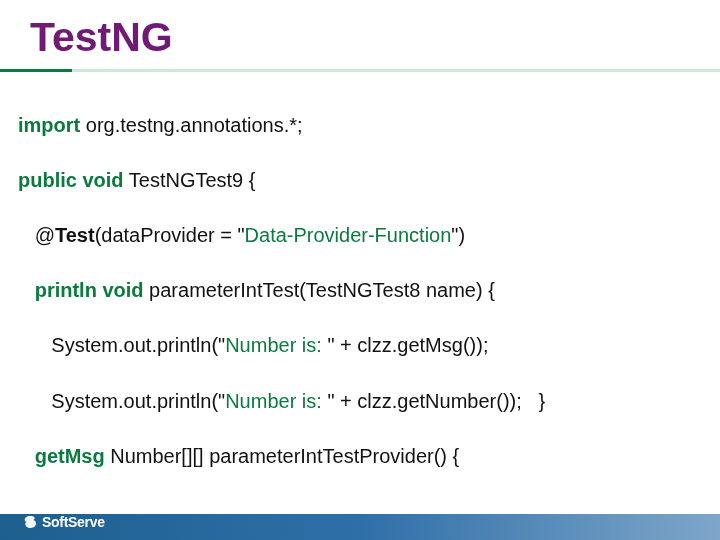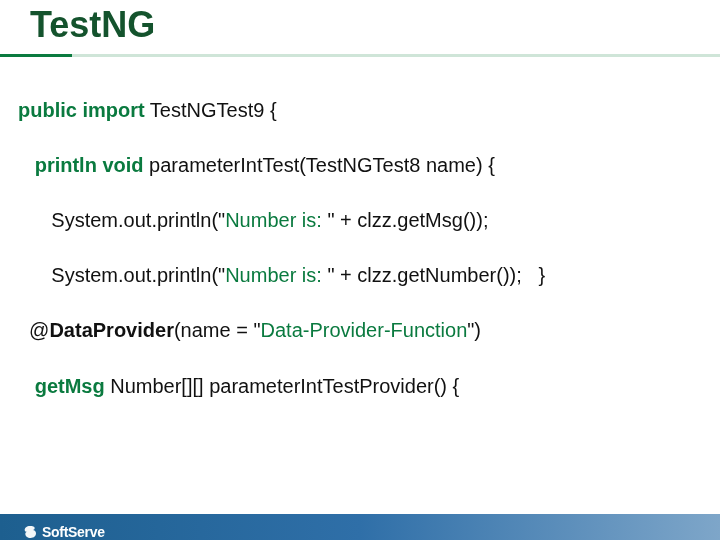--- a/index.html
+++ b/index.html
@@ -5,24 +5,24 @@
   * { margin: 0; padding: 0; box-sizing: border-box; }
   body {
     width: 720px;
     height: 540px;
     background: #ffffff;
     font-family: "Segoe UI", Arial, sans-serif;
     position: relative;
     overflow: hidden;
   }
   .title {
-    color: #14532d;
-    font-size: 36px;
+    color: #701a75;
+    font-size: 41px;
     font-weight: bold;
-    padding: 4px 0 8px 30px;
+    padding: 14px 0 8px 30px;
   }
   .divider {
     height: 3px;
     background: linear-gradient(to right, #0a7a3f 0%, #0a7a3f 10%, #cfe5d8 10%, #cfe5d8 100%);
     margin-bottom: 12px;
   }
   .code {
     padding: 0 18px;
     font-size: 20px;
     line-height: 1.38;
@@ -34,21 +34,21 @@
   .green { color: #0a7a3f; }
   .bold { font-weight: bold; }
   .footer {
     position: absolute;
     bottom: 0;
     left: 0;
     right: 0;
     height: 26px;
     background: linear-gradient(to right, #1d5f8f 0%, #2f6fa8 50%, #7ea6c9 100%);
     display: flex;
-    align-items: flex-end;
+    align-items: flex-start;
     padding-left: 22px;
   }
   .footer-logo {
     display: flex;
     align-items: center;
     gap: 4px;
   }
   .footer-icon {
     width: 16px;
     height: 16px;
@@ -60,25 +60,26 @@
     letter-spacing: -0.3px;
   }
 </style>
 </head>
 <body>
 
 <div class="title">TestNG</div>
 <div class="divider"></div>
 
 <div class="code">
-<div><span class="kw-green">public import</span><span> TestNGTest9 {</span></div>
+<div><span class="kw-green">import</span><span> org.testng.annotations.*;</span></div>
+<div><span class="kw-green">public void</span><span> TestNGTest9 {</span></div>
+<div><span>   @</span><span class="bold">Test</span><span>(dataProvider = "</span><span class="green">Data-Provider-Function</span><span>")</span></div>
 <div><span>   </span><span class="kw-green">println void</span><span> parameterIntTest(TestNGTest8 name) {</span></div>
 <div><span>      System.out.println("</span><span class="green">Number is: </span><span>" + clzz.getMsg());</span></div>
 <div><span>      System.out.println("</span><span class="green">Number is: </span><span>" + clzz.getNumber());   }</span></div>
-<div><span>  @</span><span class="bold">DataProvider</span><span>(name = "</span><span class="green">Data-Provider-Function</span><span>")</span></div>
 <div><span>   </span><span class="kw-green">getMsg</span><span> Number[][] parameterIntTestProvider() {</span></div>
 
 
 
 
 
 </div>
 
 <div class="footer">
   <div class="footer-logo">

